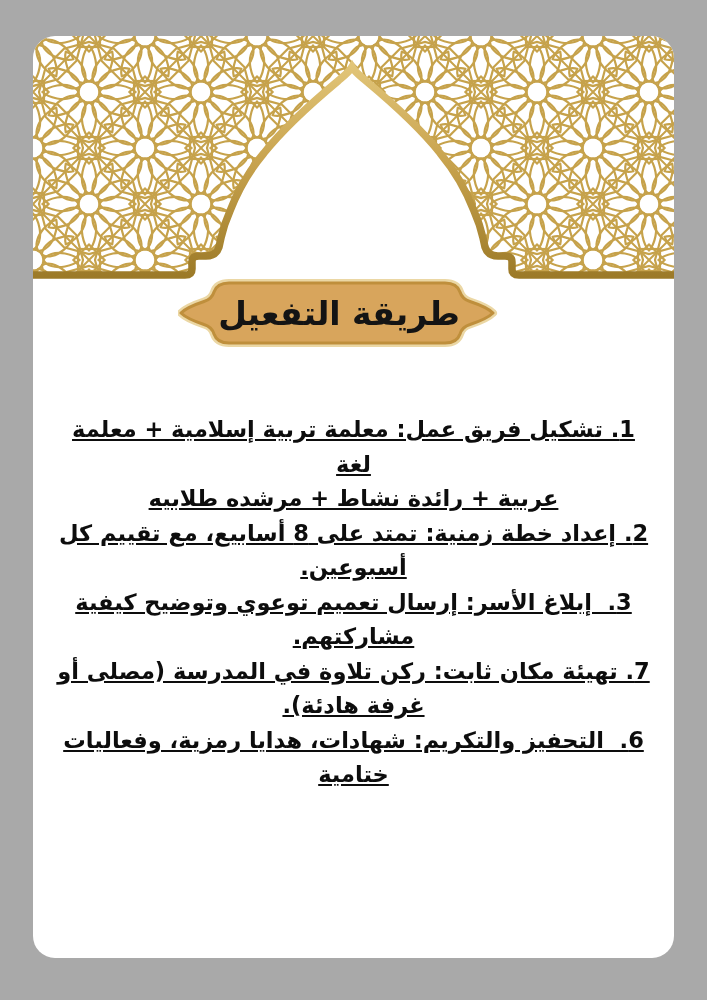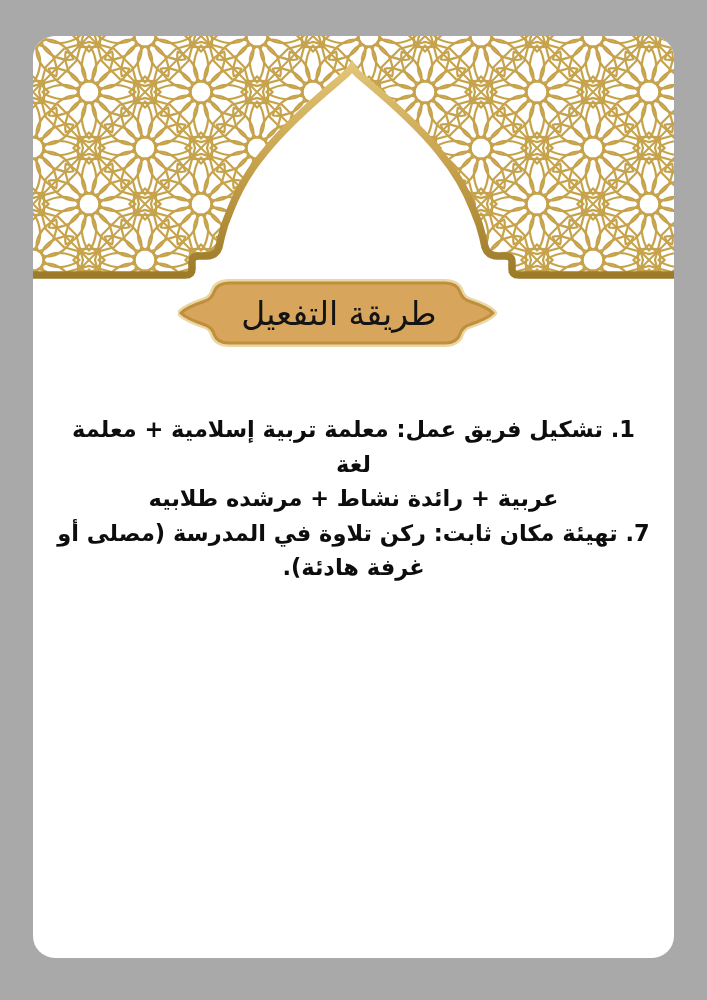--- a/index.html
+++ b/index.html
@@ -19,40 +19,42 @@
     height: 922px;
     background: #ffffff;
     border-radius: 22px;
     overflow: hidden;
   }
   .header-svg { display: block; width: 641px; height: 246px; }
   .banner-wrap {
     position: relative;
     width: 322px;
     margin: -8px 0 0 145px;
+    font-weight: bold;
   }
   .banner-svg { display: block; width: 322px; height: 78px; }
   .banner-title {
     font-family: "DejaVu Sans", sans-serif;
     font-size: 33px;
     fill: #141414;
   }
   ol.steps {
     direction: rtl;
     list-style: none;
     margin: 60px 24px 0 24px;
     padding: 0;
     text-align: center;
     color: #0d0d0d;
     font-weight: bold;
     font-size: 22.5px;
     line-height: 34.5px;
   }
   ol.steps li {
     white-space: pre-line;
+    text-decoration: underline;
   }
 </style>
 </head>
 <body>
 
 <div class="page">
   <div class="card">
 
     <svg class="header-svg" viewBox="0 0 641 246" xmlns="http://www.w3.org/2000/svg" aria-hidden="true">
       <defs>
@@ -136,18 +138,24 @@
       <svg class="banner-svg" viewBox="0 0 322 78" xmlns="http://www.w3.org/2000/svg">
         <path fill="none" stroke="#ebd7a4" stroke-width="8" stroke-linejoin="round" d="M51,9 L267,9 C275,9 280,12 282,18 C283.5,23 287,26 292,27.5 C301,30.5 310,34 315,39 C310,44 301,47.5 292,50.5 C287,52 283.5,55 282,60 C280,66 275,69 267,69 L51,69 C43,69 38,66 36,60 C34.5,55 31,52 26,50.5 C17,47.5 8,44 3,39 C8,34 17,30.5 26,27.5 C31,26 34.5,23 36,18 C38,12 43,9 51,9 Z"></path>
         <path fill="#d8a55c" stroke="#bf8f3c" stroke-width="3" stroke-linejoin="round" d="M51,9 L267,9 C275,9 280,12 282,18 C283.5,23 287,26 292,27.5 C301,30.5 310,34 315,39 C310,44 301,47.5 292,50.5 C287,52 283.5,55 282,60 C280,66 275,69 267,69 L51,69 C43,69 38,66 36,60 C34.5,55 31,52 26,50.5 C17,47.5 8,44 3,39 C8,34 17,30.5 26,27.5 C31,26 34.5,23 36,18 C38,12 43,9 51,9 Z"></path>
         <text class="banner-title" x="161" y="51" text-anchor="middle" direction="rtl">طريقة التفعيل</text>
       </svg>
     </div>
 
     <ol class="steps">
       <li>1. تشكيل فريق عمل: معلمة تربية إسلامية + معلمة لغة
 عربية + رائدة نشاط + مرشده طلابيه</li>
+      <li>2. إعداد خطة زمنية: تمتد على 8 أسابيع، مع تقييم كل
+أسبوعين.</li>
+      <li>3.&nbsp; إبلاغ الأسر: إرسال تعميم توعوي وتوضيح كيفية
+مشاركتهم.</li>
       <li>7. تهيئة مكان ثابت: ركن تلاوة في المدرسة (مصلى أو
 غرفة هادئة).</li>
+      <li>6.&nbsp; التحفيز والتكريم: شهادات، هدايا رمزية، وفعاليات
+ختامية</li>
     </ol>
 
   </div>
 </div>
 
 </body></html>

